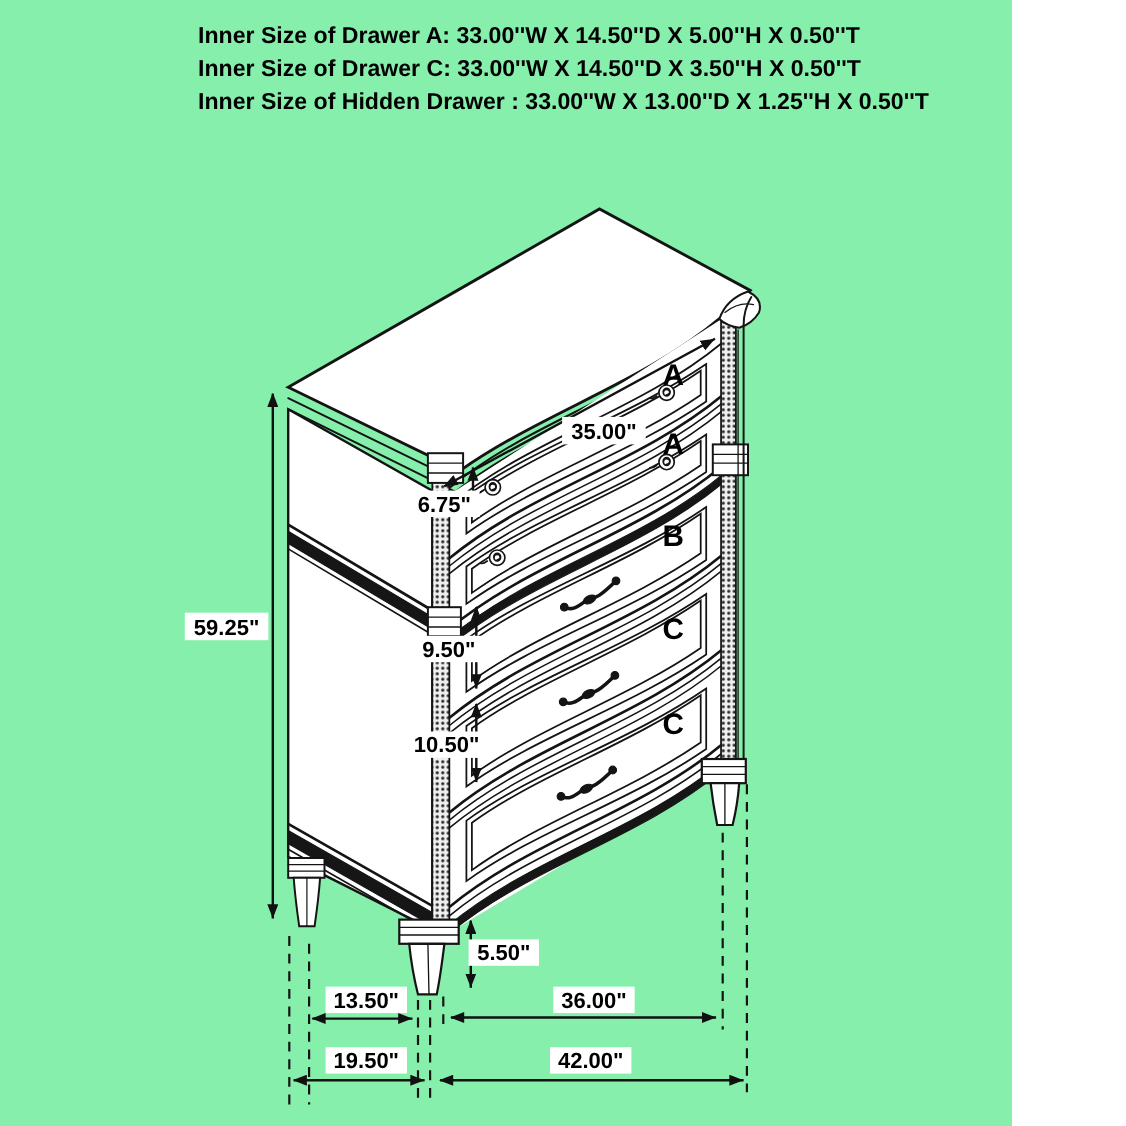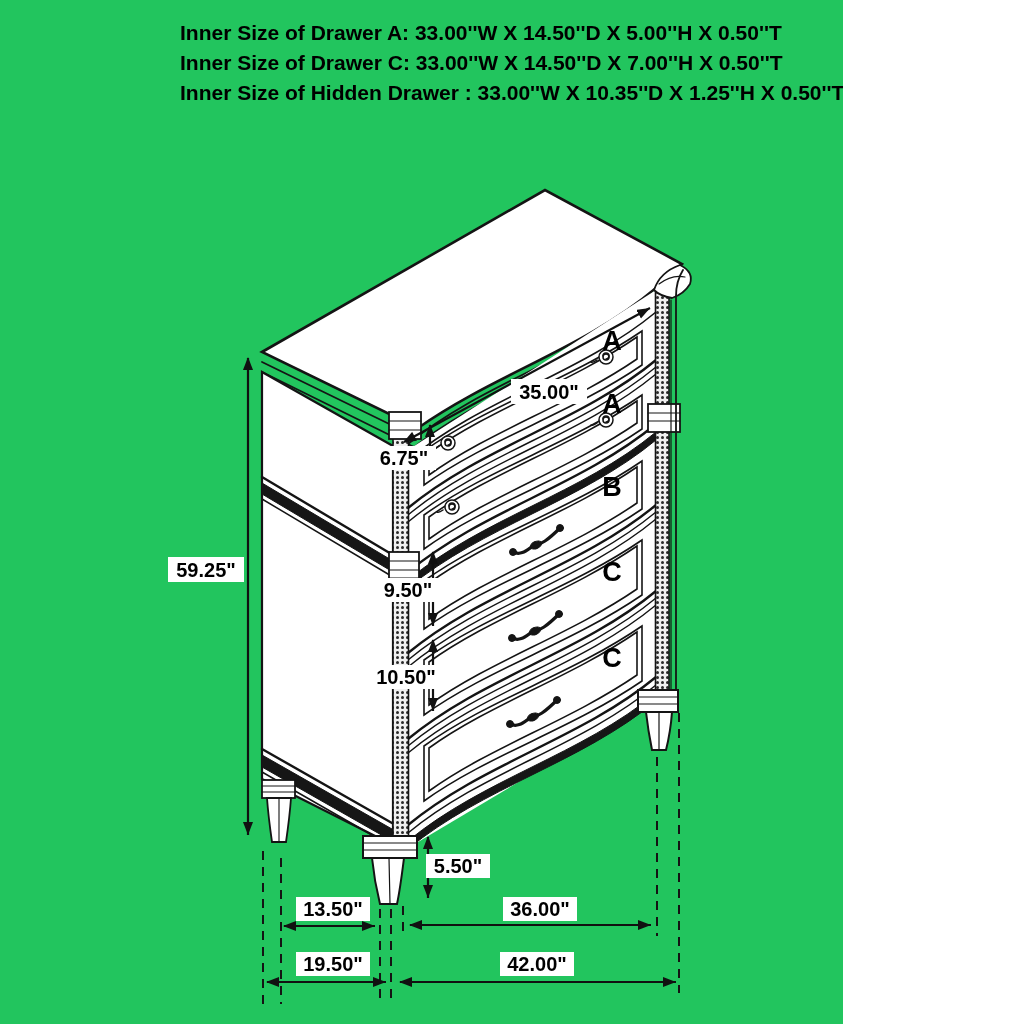--- a/index.html
+++ b/index.html
@@ -1,34 +1,34 @@
 <!DOCTYPE html>
 <html><head>
 <meta charset="utf-8">
 <style>
   html,body{margin:0;padding:0;background:#ffffff;}
-  .page{position:relative;width:843px;height:1024px;background:#22c55e;overflow:hidden;
+  .page{position:relative;width:920px;height:1024px;background:#86efac;overflow:hidden;
         font-family:"Liberation Sans",sans-serif;}
   .spec-header{position:absolute;left:180px;top:18px;font-weight:bold;font-size:21px;
         line-height:30px;color:#000;white-space:nowrap;}
   svg{position:absolute;left:0;top:0;}
   svg text{font-family:"Liberation Sans",sans-serif;font-weight:bold;fill:#000;}
   .dim-label text{font-size:20px;text-anchor:middle;}
   .drawer-letter{font-size:27px;text-anchor:middle;}
   .lab-bg{fill:#ffffff;}
 </style>
 </head>
 <body>
 
 <div class="page">
 
   <div class="spec-header">
     <div>Inner Size of Drawer A: 33.00''W X 14.50''D X 5.00''H X 0.50''T</div>
-    <div>Inner Size of Drawer C: 33.00''W X 14.50''D X 7.00''H X 0.50''T</div>
-    <div>Inner Size of Hidden Drawer : 33.00''W X 10.35''D X 1.25''H X 0.50''T</div>
+    <div>Inner Size of Drawer C: 33.00''W X 14.50''D X 3.50''H X 0.50''T</div>
+    <div>Inner Size of Hidden Drawer : 33.00''W X 13.00''D X 1.25''H X 0.50''T</div>
   </div>
 
   <svg width="1024" height="1024" viewBox="0 0 1024 1024">
     <defs>
       <pattern id="bead" width="5" height="5" patternUnits="userSpaceOnUse">
         <rect width="5" height="5" fill="#f0f0f0"></rect>
         <circle cx="2.5" cy="2.5" r="1.5" fill="#2a2a2a"></circle>
       </pattern>
       <marker id="ae" markerUnits="userSpaceOnUse" markerWidth="14" markerHeight="11" refX="13" refY="5" orient="auto">
           <path d="M0,0 L13,5 L0,10 Z" fill="#111"></path>

